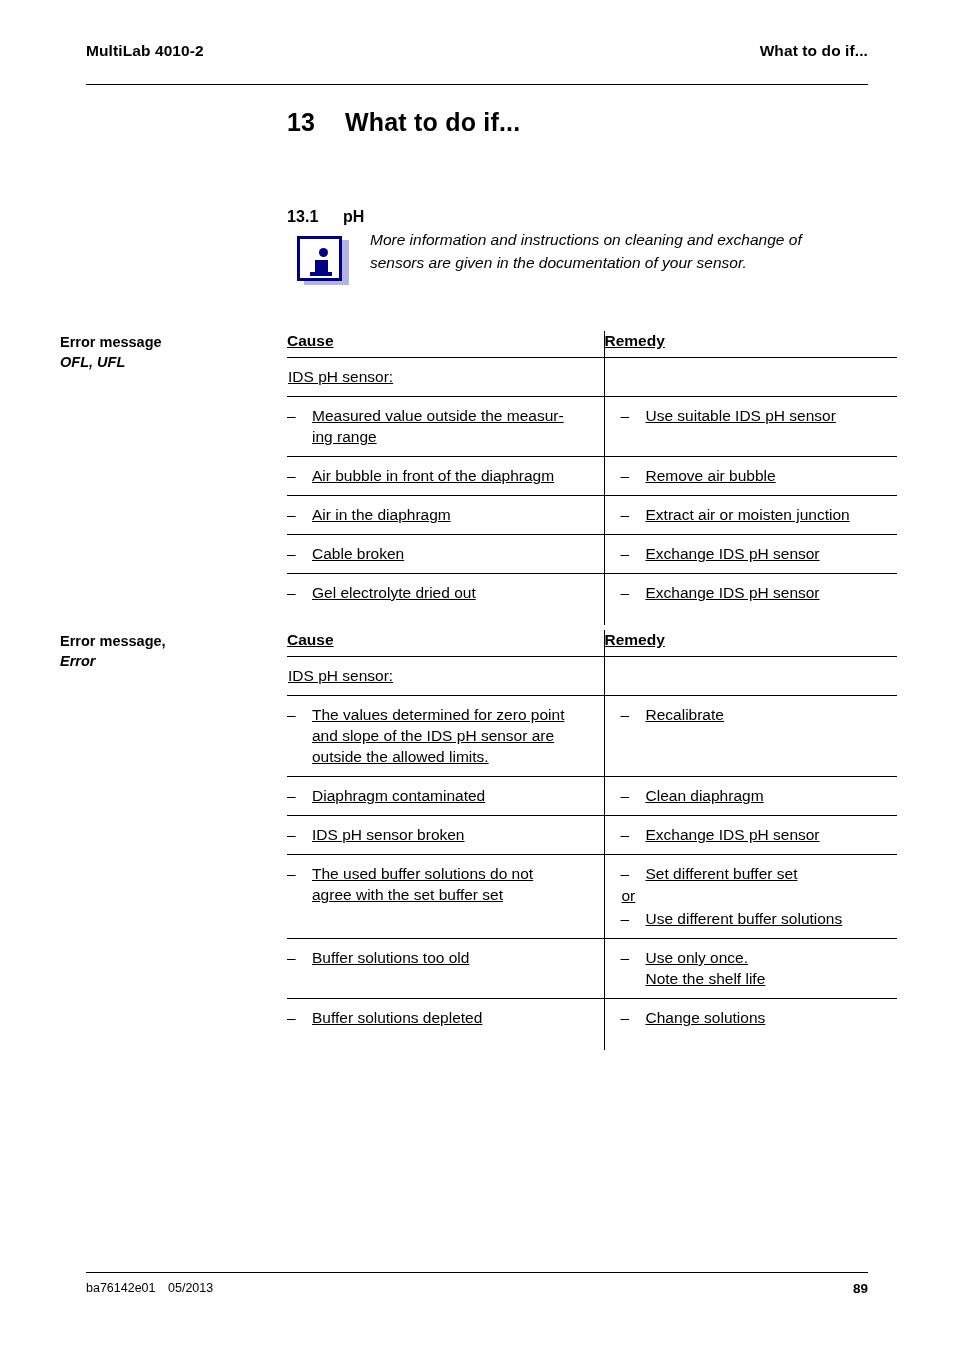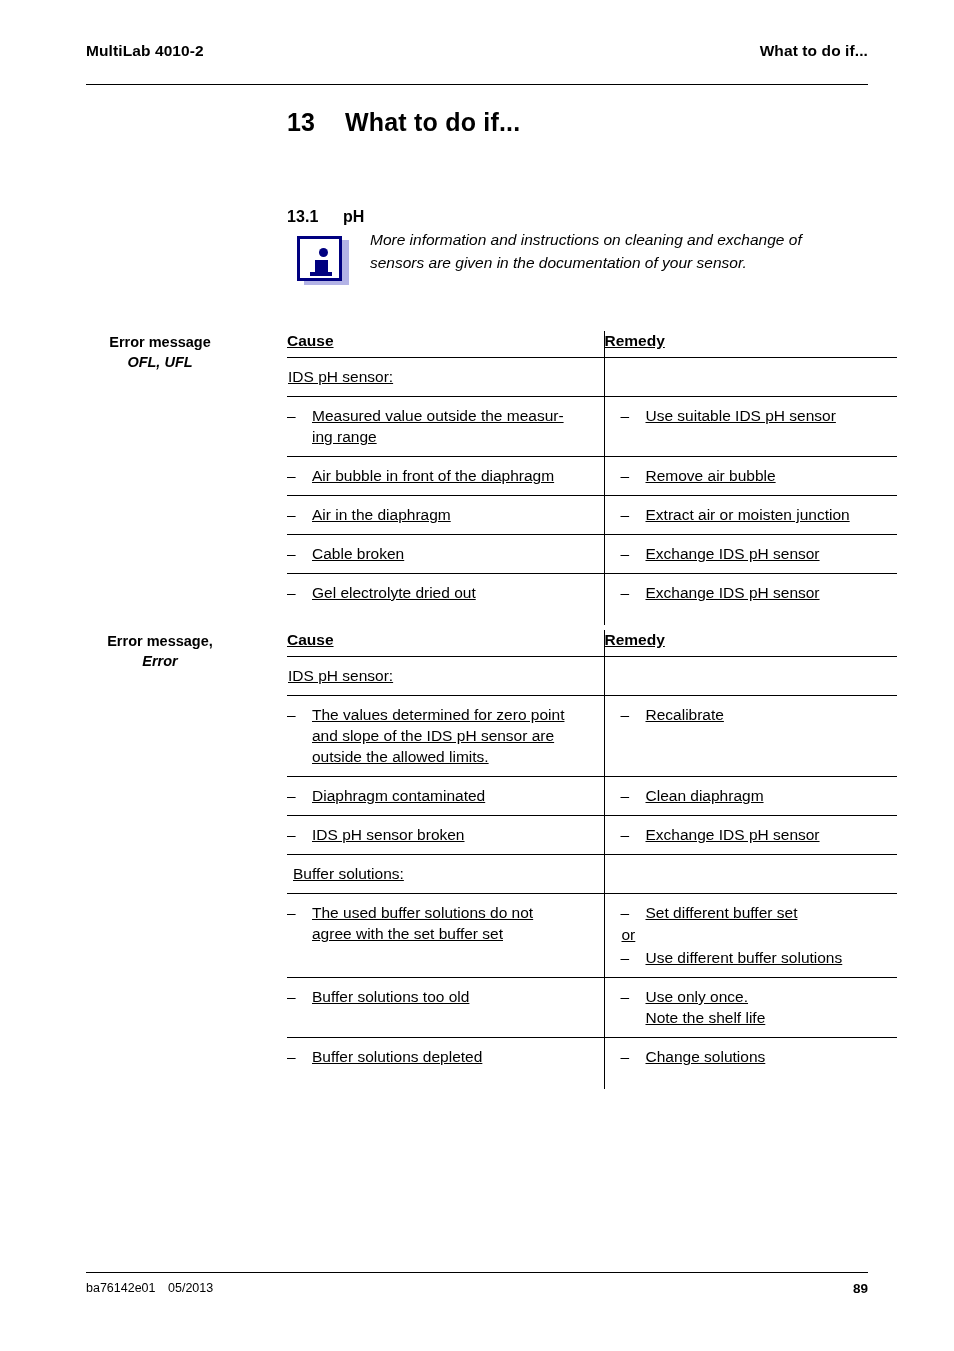--- a/index.html
+++ b/index.html
@@ -134,21 +134,21 @@
     font-size: 15.5px;
     line-height: 23px;
   }
   .note-text div { white-space: nowrap; font-style: italic; }
 
   
   .margin-label {
     position: absolute;
     width: 200px;
     left: 60px;
-    text-align: center;
+    text-align: left;
     font-size: 14.5px;
     font-weight: bold;
     line-height: 20px;
   }
   .margin-label .em {
     font-style: italic;
   }
 
   
   .tbl {
@@ -442,26 +442,20 @@
         </td>
         <td class="col2">
           <div class="item">
             <span class="dash">–</span>
             <div>Exchange IDS pH sensor</div>
           </div>
         </td>
       </tr>
       <tr>
         <td>
-          <div class="cell-plain indent">Buffer solutions:</div>
-        </td>
-        <td class="col2"></td>
-      </tr>
-      <tr>
-        <td>
           <div class="item">
             <span class="dash">–</span>
             <div>The used buffer solutions do not</div>
             <div>agree with the set buffer set</div>
           </div>
         </td>
         <td class="col2">
           <div class="item">
             <span class="dash">–</span>
             <div>Set different buffer set</div>

